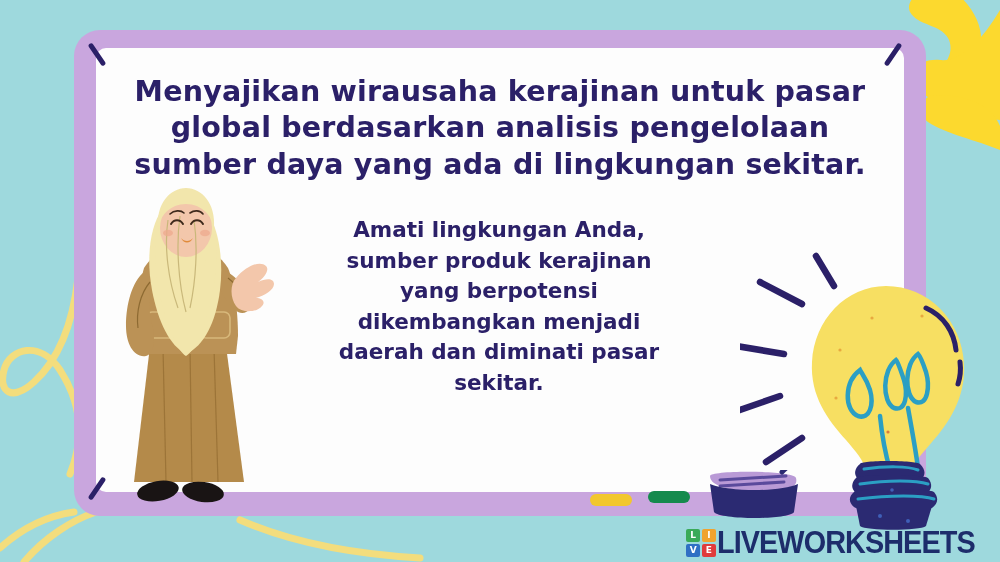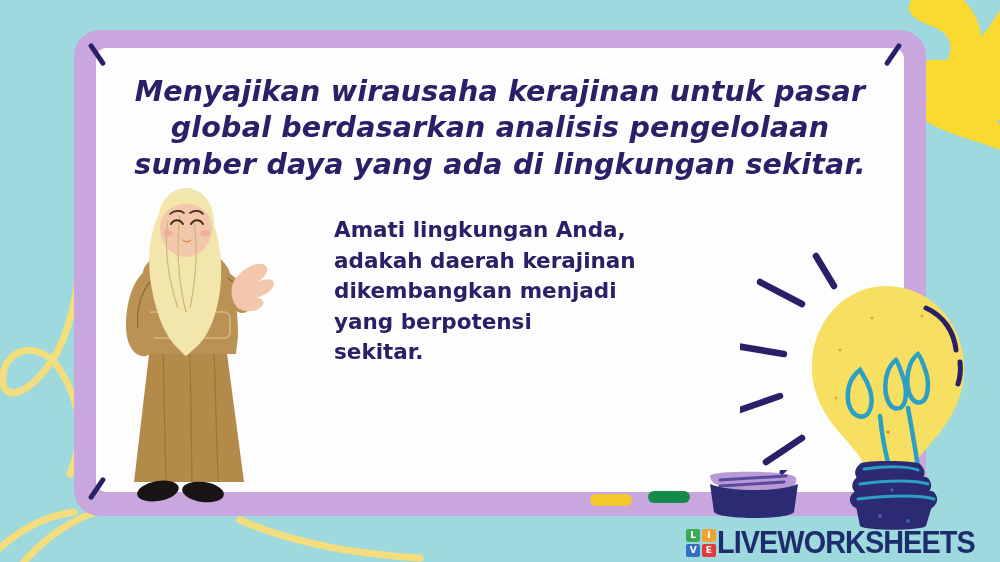--- a/index.html
+++ b/index.html
@@ -72,28 +72,27 @@
     left: 10px;
     top: 14px;
     width: 788px;
     text-align: center;
     color: #2b2068;
     font-family: "DejaVu Sans", sans-serif;
     font-weight: 700;
     font-size: 28.5px;
     line-height: 1.28;
     letter-spacing: 0.2px;
-    font-style: italic;
   }
   .body-text {
     position: absolute;
     left: 238px;
     top: 155px;
     width: 330px;
-    text-align: left;
+    text-align: center;
     color: #2b2068;
     font-family: "DejaVu Sans", sans-serif;
     font-weight: 700;
     font-size: 21.5px;
     line-height: 1.42;
   }
   .body-text .ln { display: block; }
 
   
   .illus { position: absolute; }
@@ -299,23 +298,24 @@
     <path d="M140 14 C160 22 210 22 228 14 L224 42
              C220 50 150 50 144 42 Z" fill="#2b2a72"></path>
     <path d="M212 2 C220 -6 228 -12 234 -16" stroke="#2b2a72" stroke-width="5" fill="none" stroke-linecap="round"></path>
   </svg>
 
   <div class="text-col">
     <div class="heading">Menyajikan wirausaha kerajinan untuk pasar global berdasarkan analisis pengelolaan sumber daya yang ada di lingkungan sekitar.</div>
 
     <div class="body-text">
       <span class="ln">Amati lingkungan Anda,</span>
-      <span class="ln">adakah daerah kerajinan</span>
+      <span class="ln">sumber produk kerajinan</span>
+      <span class="ln">yang berpotensi</span>
       <span class="ln">dikembangkan menjadi</span>
-      <span class="ln">yang berpotensi</span>
+      <span class="ln">daerah dan diminati pasar</span>
       <span class="ln">sekitar.</span>
     </div>
   </div>
 
   <div class="logo">
     <div class="logo-mark">
       <span class="t" style="background:#3aaa58">L</span>
       <span class="t" style="background:#f0a32e">I</span>
       <span class="t" style="background:#2f6fc4">V</span>
       <span class="t" style="background:#e03b3b">E</span>

